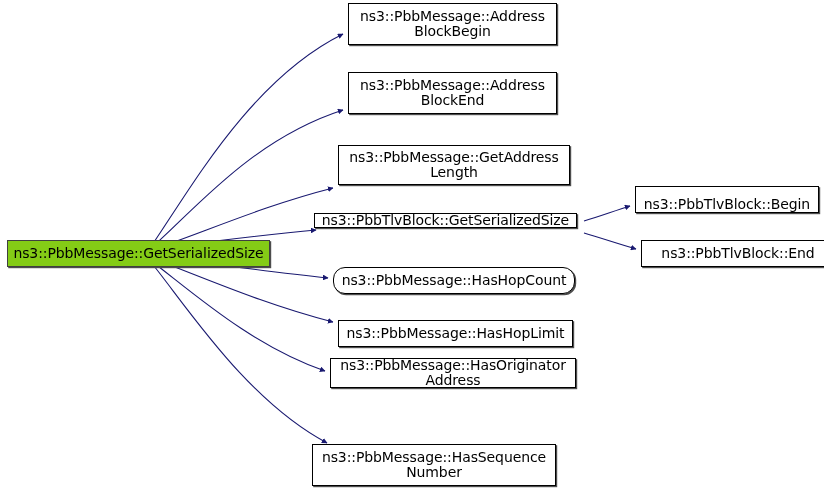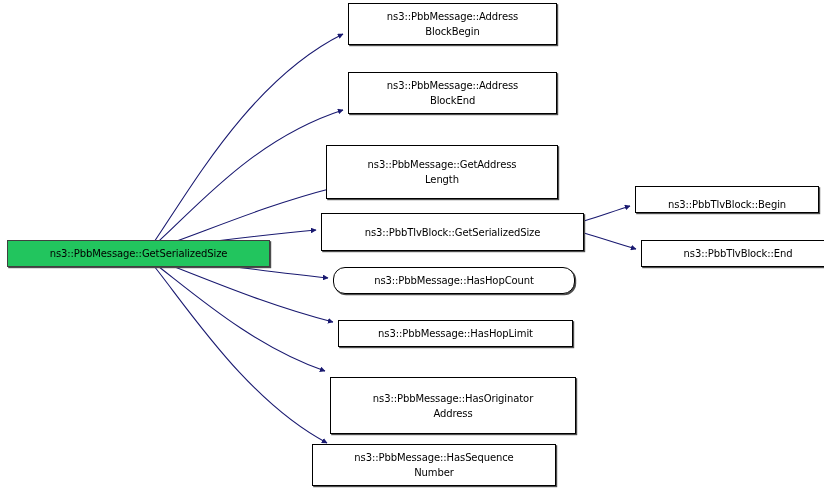--- a/index.html
+++ b/index.html
@@ -23,31 +23,31 @@
     height: 493px;
     pointer-events: none;
   }
   .node {
     position: absolute;
     box-sizing: border-box;
     display: flex;
     align-items: center;
     justify-content: center;
     text-align: center;
-    font-size: 10px;
+    font-size: 14px;
     line-height: 15px;
     color: #000000;
     background: #ffffff;
     border: 1px solid #000000;
     box-shadow: 1.2px 1.2px 0 0 #4d4d4d;
     white-space: pre-line;
     letter-spacing: -0.1px;
   }
   .node.root {
-    background: #22c55e;
+    background: #84cc16;
     border: 1px solid #404040;
     box-shadow: 1.2px 1.2px 0 0 #4d4d4d;
   }
   .node .label {
     display: block;
     padding: 0 5px;
   }
 </style>
 </head>
 <body>
@@ -71,25 +71,25 @@
         <path d="M584,221 C598,217 614,211 630,206" fill="none" stroke="#191970" stroke-width="1.1" marker-end="url(#arrow)"></path>
         <path d="M584,233 C601,238 619,244 636,249" fill="none" stroke="#191970" stroke-width="1.1" marker-end="url(#arrow)"></path>
       </g>
   </svg>
   <div id="node-layer">
       <div class="node root" style="left: 7px; top: 240px; width: 263px; height: 27px;"><span class="label">ns3::PbbMessage::GetSerializedSize</span></div>
       <div class="node" style="left: 348px; top: 3px; width: 209px; height: 42px;"><span class="label">ns3::PbbMessage::Address
 BlockBegin</span></div>
       <div class="node" style="left: 348px; top: 72px; width: 209px; height: 42px;"><span class="label">ns3::PbbMessage::Address
 BlockEnd</span></div>
-      <div class="node" style="left: 326px; top: 145px; width: 232px; height: 54px;"><span class="label">ns3::PbbMessage::GetAddress
+      <div class="node" style="left: 338px; top: 145px; width: 232px; height: 40px;"><span class="label">ns3::PbbMessage::GetAddress
 Length</span></div>
-      <div class="node" style="left: 321px; top: 213px; width: 263px; height: 38px;"><span class="label">ns3::PbbTlvBlock::GetSerializedSize</span></div>
+      <div class="node" style="left: 314px; top: 213px; width: 263px; height: 15px;"><span class="label">ns3::PbbTlvBlock::GetSerializedSize</span></div>
       <div class="node" style="left: 333px; top: 267px; width: 242px; height: 27px; border-radius: 12px;"><span class="label">ns3::PbbMessage::HasHopCount</span></div>
       <div class="node" style="left: 338px; top: 320px; width: 235px; height: 27px;"><span class="label">ns3::PbbMessage::HasHopLimit</span></div>
-      <div class="node" style="left: 330px; top: 377px; width: 246px; height: 57px;"><span class="label">ns3::PbbMessage::HasOriginator
+      <div class="node" style="left: 330px; top: 358px; width: 246px; height: 30px;"><span class="label">ns3::PbbMessage::HasOriginator
 Address</span></div>
       <div class="node" style="left: 312px; top: 444px; width: 244px; height: 42px;"><span class="label">ns3::PbbMessage::HasSequence
 Number</span></div>
       <div class="node" style="left: 635px; top: 186px; width: 184px; height: 27px; align-items: flex-end;"><span class="label">ns3::PbbTlvBlock::Begin</span></div>
       <div class="node" style="left: 641px; top: 240px; width: 194px; height: 27px;"><span class="label">ns3::PbbTlvBlock::End</span></div>
     </div>
 </div>
 
 </body></html>

